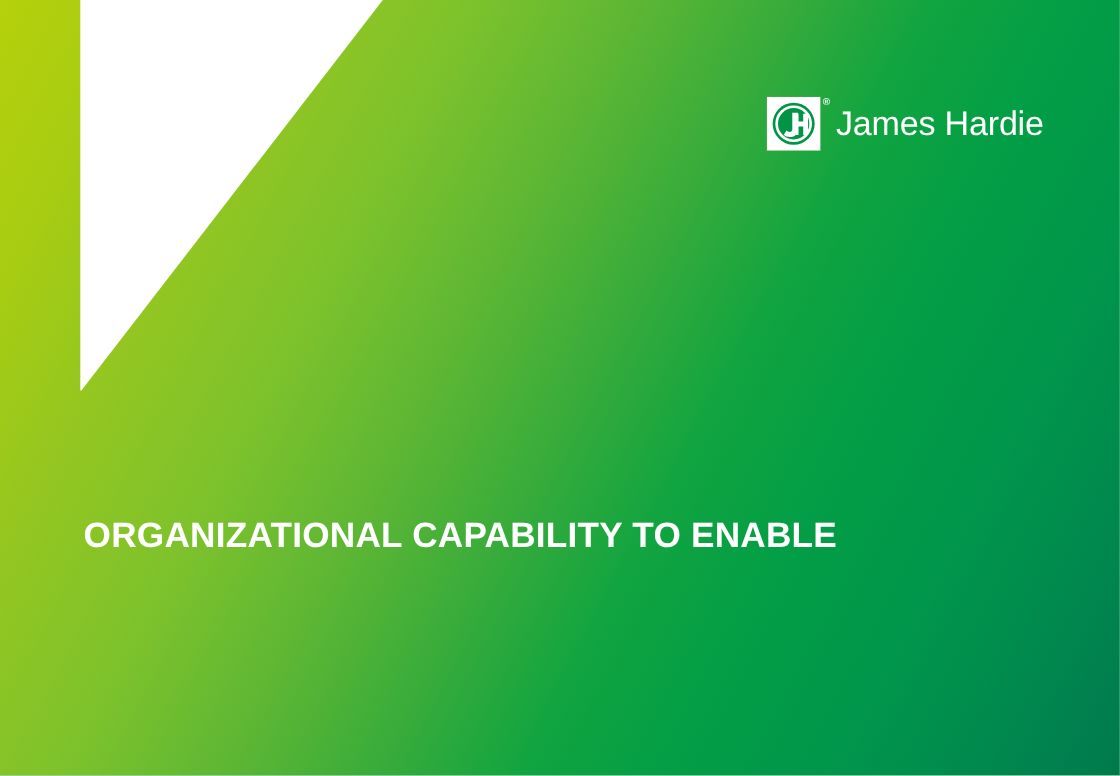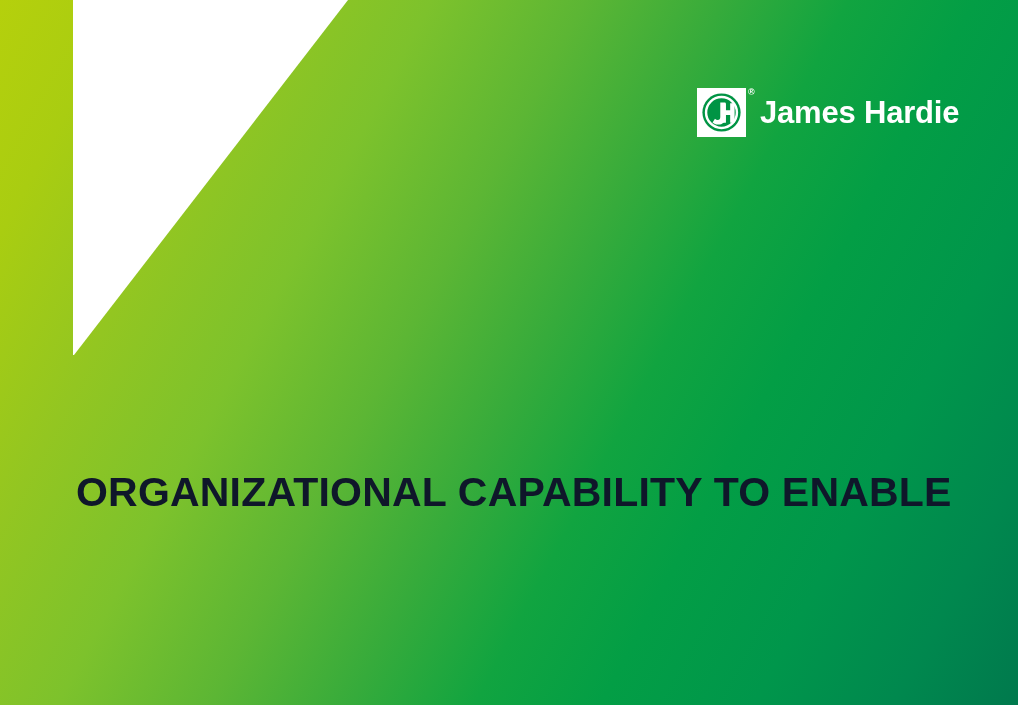--- a/index.html
+++ b/index.html
@@ -76,32 +76,32 @@
     font-size: 9px;
     line-height: 9px;
     font-weight: bold;
   }
 
   .logo-wordmark {
     margin-left: 14px;
     color: #ffffff;
     font-size: 31px;
     line-height: 31px;
-    font-weight: bold;
+    font-weight: normal;
     letter-spacing: -0.2px;
     white-space: nowrap;
   }
 
   
   .slide-title {
     position: absolute;
     left: 76px;
     top: 441px;
-    color: #0f172a;
-    font-size: 41px;
+    color: #ffffff;
+    font-size: 32px;
     line-height: 48px;
     font-weight: bold;
     letter-spacing: 0.2px;
     white-space: nowrap;
   }
 </style>
 </head>
 <body>
 
 <div class="slide">

